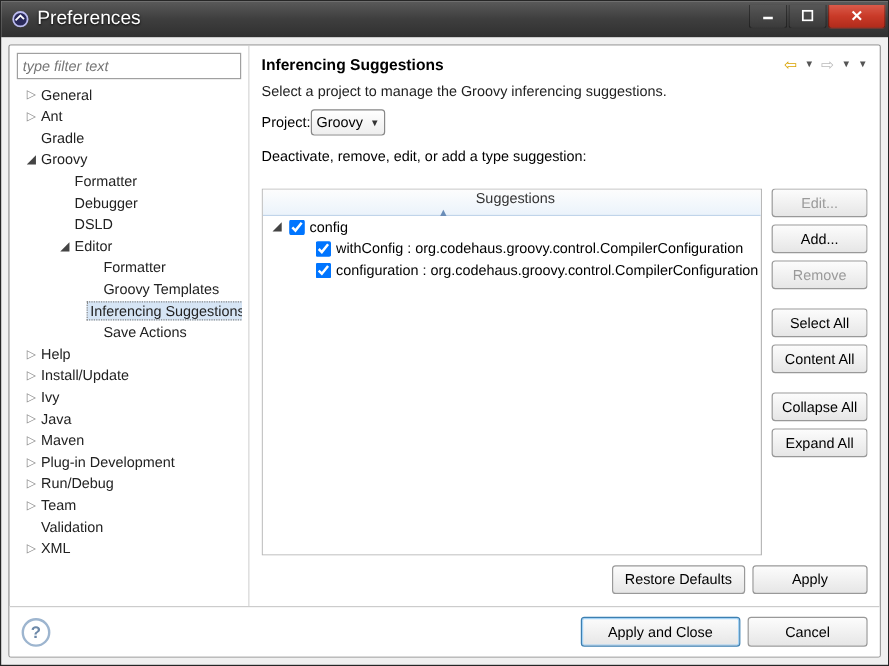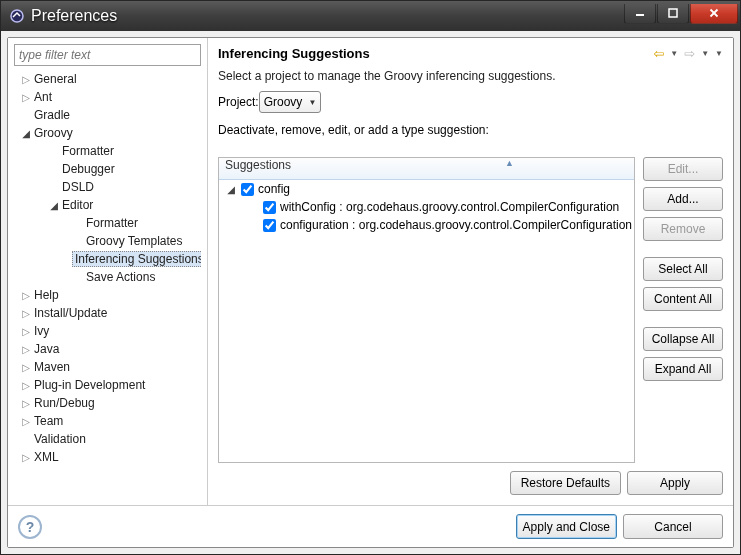--- a/index.html
+++ b/index.html
@@ -41,30 +41,30 @@
 
 .desc { margin-bottom: 8px; color: #222; }
 .project-row { display: flex; align-items: center; gap: 0; margin-bottom: 10px; }
 .combo { border: 1px solid #888; background: linear-gradient(#fff,#eee); height: 22px; padding: 0 4px; display: inline-flex; align-items: center; gap: 6px; border-radius: 3px; }
 .combo .caret { font-size: 8px; color: #333; }
 
 .deact { margin-bottom: 20px; }
 
 .table-area { display: flex; gap: 8px; flex: 1; overflow: hidden; }
 .sug-table { flex: 1; border: 1px solid #b8b8b8; background: #fff; display: flex; flex-direction: column; overflow: hidden; }
-.sug-head { background: linear-gradient(#fdfdfd,#ebf3fb); border-bottom: 1px solid #c0d4ea; height: 22px; display: flex; padding-left: 6px; font-size: 12px; color: #333; justify-content: space-between; }
+.sug-head { background: linear-gradient(#fdfdfd,#ebf3fb); border-bottom: 1px solid #c0d4ea; height: 22px; display: flex; align-items: center; padding-left: 6px; font-size: 12px; color: #333; justify-content: space-between; flex-direction: column; }
 .sug-head .sort { color: #6a8db8; font-size: 9px; margin-right: 120px; }
 .sug-body { flex: 1; overflow: auto; }
 .sug-row { height: 18px; display: flex; align-items: center; padding-left: 6px; white-space: nowrap; }
 .sug-row .arrow { width: 12px; display: inline-flex; justify-content: center; color: #444; font-size: 10px; }
 .sug-row .chk { margin: 0 4px; }
 .sug-row.child { padding-left: 40px; }
 
 .side-buttons { width: 80px; display: flex; flex-direction: column; gap: 6px; }
-.btn { height: 24px; border: 1px solid #999; background: linear-gradient(#fcfcfc,#e6e6e6); border-radius: 3px; font-size: 12px; display: flex; align-items: center; justify-content: center; cursor: pointer; padding: 0 6px; white-space: nowrap; }
+.btn { height: 24px; border: 1px solid #999; background: linear-gradient(#fcfcfc,#e6e6e6); border-radius: 3px; font-size: 12px; display: flex; align-items: center; justify-content: center; cursor: pointer; padding: 0 22px; white-space: nowrap; }
 .btn.disabled { color: #9a9a9a; }
 .btn-gap { height: 4px; }
 
 .lower-buttons { display: flex; justify-content: flex-end; gap: 6px; padding: 8px 0 4px 0; border-top: none; }
 .lower-buttons .btn { min-width: 96px; padding: 0 10px; }
 
 .footer { border-top: 1px solid #ccc; padding: 8px 10px; display: flex; align-items: center; background: #fff; }
 .help-icon { width: 24px; height: 24px; border: 2px solid #9db5cf; border-radius: 50%; display: flex; align-items: center; justify-content: center; color: #6c88a8; font-size: 14px; font-weight: bold; }
 .footer .spacer { flex: 1; }
 .footer .btn { min-width: 100px; height: 25px; }

